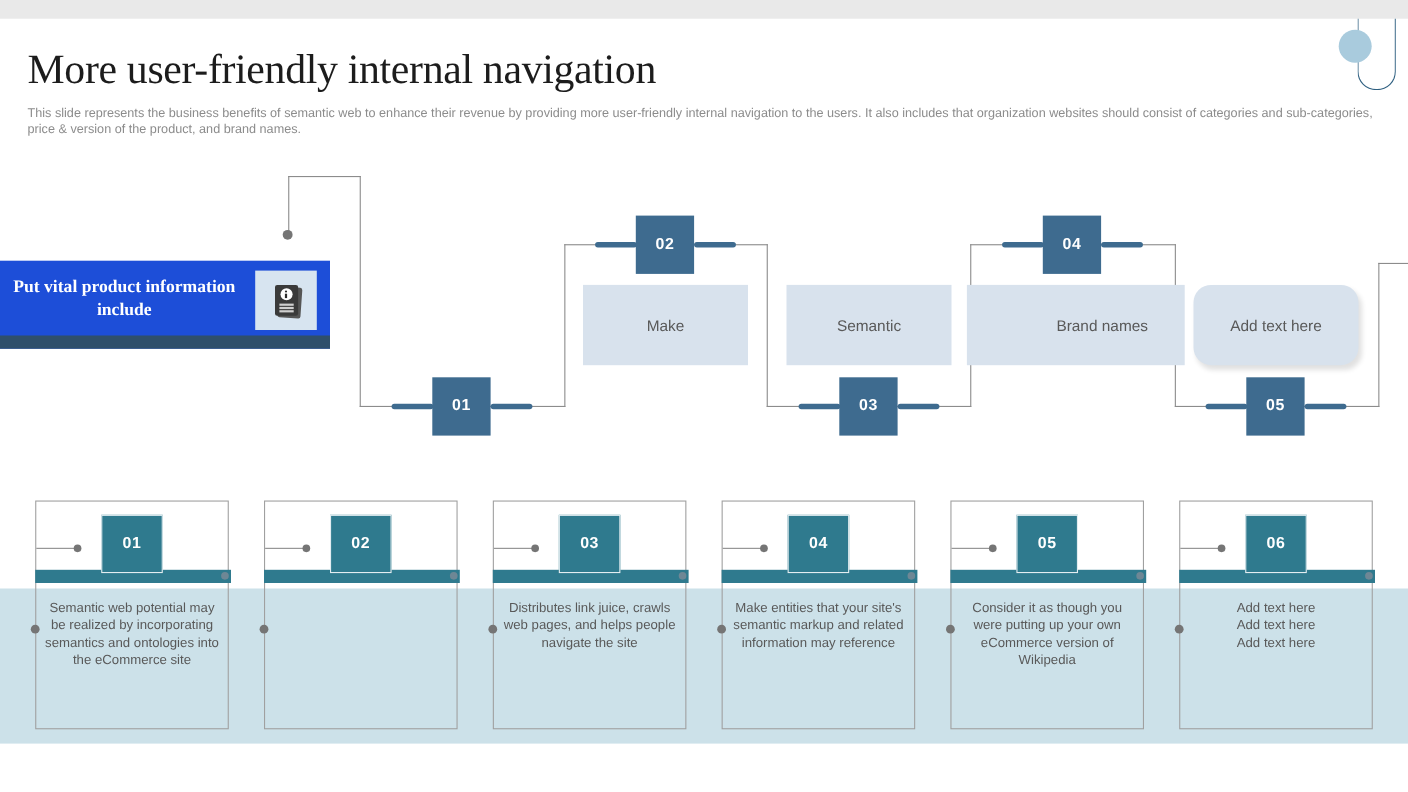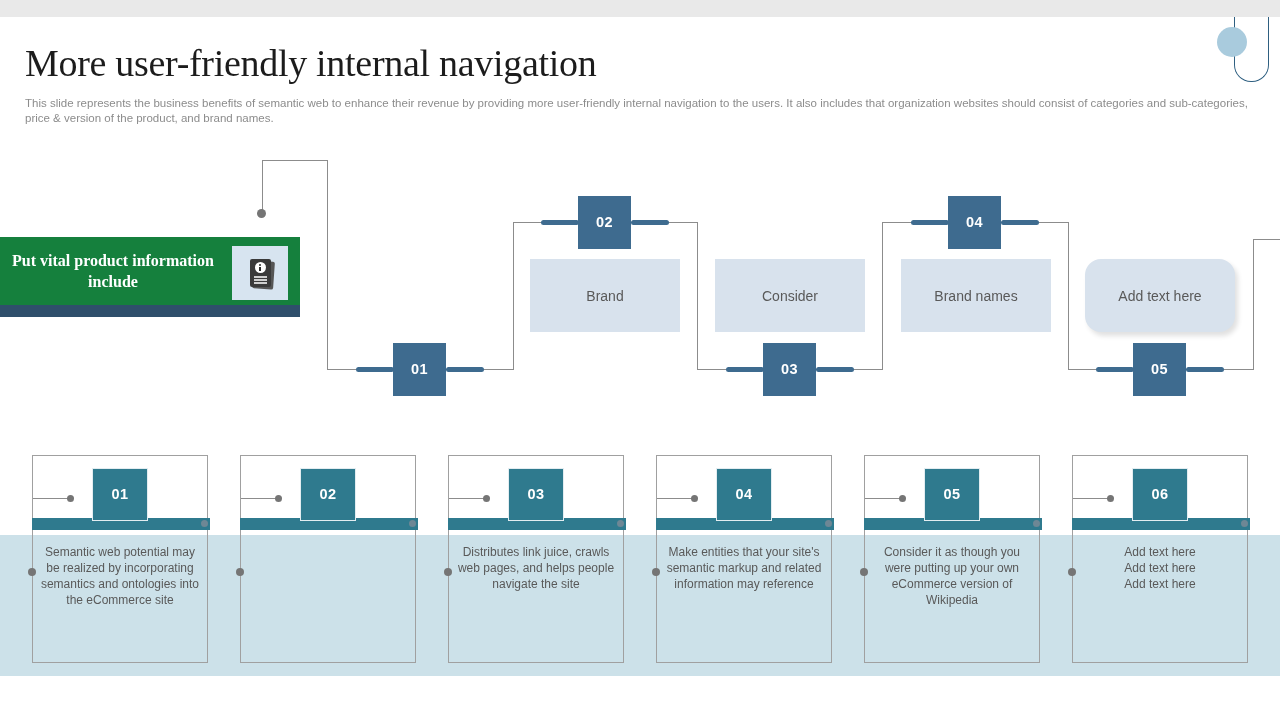--- a/index.html
+++ b/index.html
@@ -44,21 +44,21 @@
   .cl.h2b  {left:882px;top:205px;width:187px;height:1px;}
   .cl.v5   {left:1068px;top:205px;width:1px;height:148px;}
   .cl.h1c  {left:1068px;top:352px;width:186px;height:1px;}
   .cl.v6   {left:1253px;top:222px;width:1px;height:131px;}
   .cl.hout {left:1253px;top:222px;width:27px;height:1px;}
   .gdot{position:absolute;border-radius:50%;background:#757575;}
   .gdot.start{left:257px;top:192px;width:9px;height:9px;}
   
   .banner{
     position:absolute;left:0;top:220px;width:300px;height:80px;
-    background:#15803d;border-bottom:12px solid #2f4f6b;box-sizing:border-box;
+    background:#1d4ed8;border-bottom:12px solid #2f4f6b;box-sizing:border-box;
     display:flex;align-items:center;
   }
   .banner-label{
     width:210px;text-align:center;color:#ffffff;
     font-family:"Liberation Serif","DejaVu Serif",serif;
     font-weight:bold;font-size:16px;line-height:21px;padding-left:8px;
   }
   .banner-iconbox{
     position:absolute;left:232px;top:9px;width:56px;height:54px;
     background:#d7e4f0;display:flex;align-items:center;justify-content:center;
@@ -76,21 +76,21 @@
     content:"";position:absolute;left:4.5px;top:5px;width:2px;height:4px;background:#2b2b2b;
   }
   .doc-icon .dline{position:absolute;left:4px;width:13px;height:1.5px;background:#cfcfcf;z-index:2;}
   .doc-icon .dl1{top:17px;} .doc-icon .dl2{top:20px;} .doc-icon .dl3{top:23px;}
   
   .fbox{
     position:absolute;top:242px;width:150px;height:73px;background:#d8e2ed;
     display:flex;align-items:center;justify-content:center;text-align:center;
     font-size:14px;line-height:18px;color:#595959;
   }
-  .fbox.s1{left:345px;} .fbox.s2{left:530px;} .fbox.s3{left:715px;} .fbox.s4{left:901px;}
+  .fbox.s1{left:345px;} .fbox.s2{left:530px;} .fbox.s3{left:715px;} .fbox.s4{left:879px;padding-left:48px;}
   .fbox.s5{left:1085px;border-radius:16px;box-shadow:3px 4px 5px rgba(0,0,0,0.12);}
   .fbar{position:absolute;width:38px;height:5px;background:#3e6b8f;border-radius:2.5px;}
   .fbar.s1L{left:356px;top:350px;} .fbar.s1R{left:446px;top:350px;}
   .fbar.s2L{left:541px;top:203px;} .fbar.s2R{left:631px;top:203px;}
   .fbar.s3L{left:726px;top:350px;} .fbar.s3R{left:816px;top:350px;}
   .fbar.s4L{left:911px;top:203px;} .fbar.s4R{left:1001px;top:203px;}
   .fbar.s5L{left:1096px;top:350px;} .fbar.s5R{left:1186px;top:350px;}
   .fbadge{
     position:absolute;width:53px;height:53px;background:#3e6b8f;color:#ffffff;
     font-weight:bold;font-size:14.5px;line-height:53px;text-align:center;letter-spacing:0.5px;
@@ -155,22 +155,22 @@
         <div class="page back"></div>
         <div class="page"></div>
         <div class="info-circle"></div>
         <div class="dline dl1"></div>
         <div class="dline dl2"></div>
         <div class="dline dl3"></div>
       </div>
     </div>
   </div>
 
-  <div class="fbox s2">Brand</div>
-  <div class="fbox s3">Consider</div>
+  <div class="fbox s2">Make</div>
+  <div class="fbox s3">Semantic</div>
   <div class="fbox s4">Brand names</div>
   <div class="fbox s5">Add text here</div>
 
   <div class="fbar s1L"></div>
   <div class="fbar s1R"></div>
   <div class="fbar s2L"></div>
   <div class="fbar s2R"></div>
   <div class="fbar s3L"></div>
   <div class="fbar s3R"></div>
   <div class="fbar s4L"></div>

